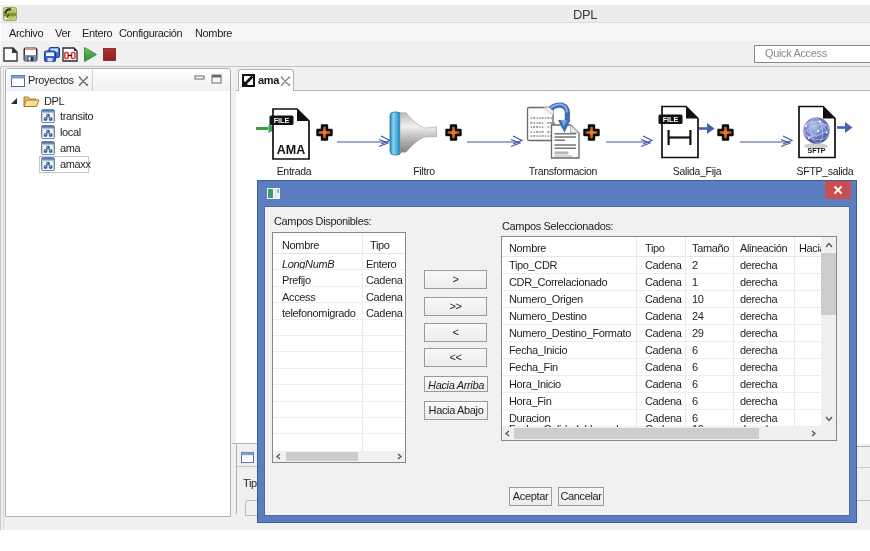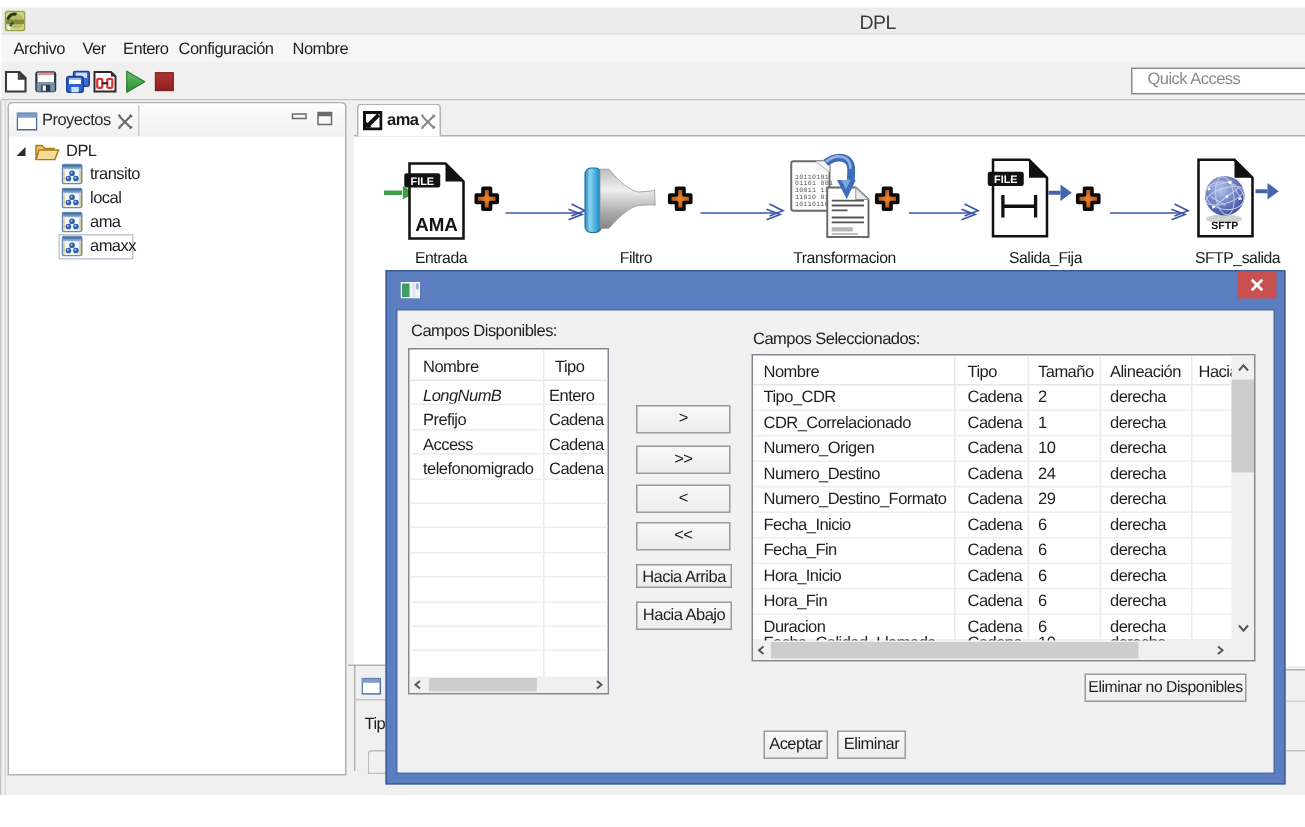--- a/index.html
+++ b/index.html
@@ -360,21 +360,21 @@
     <svg class="abs" style="right:2px;top:2px" width="7" height="7" viewBox="0 0 7 7">
             <path d="M2,1 L5,3.5 L2,6" fill="none" stroke="#555" stroke-width="1.3"></path>
           </svg>
    </div>
   </div>
 
   <div class="btn" style="left:160px;top:64px;width:63px;height:19px;line-height:17px;">&gt;</div>
   <div class="btn" style="left:160px;top:91px;width:63px;height:19px;line-height:17px;">&gt;&gt;</div>
   <div class="btn" style="left:160px;top:117px;width:63px;height:19px;line-height:17px;">&lt;</div>
   <div class="btn" style="left:160px;top:142px;width:63px;height:19px;line-height:17px;">&lt;&lt;</div>
-  <div class="btn" style="left:160px;top:170px;width:64px;height:16px;line-height:17px;">Hacia Arriba</div>
+  <div class="btn" style="left:160px;top:170px;width:64px;height:16px;line-height:17px;font-style:italic;">Hacia Arriba</div>
   <div class="btn" style="left:160px;top:195px;width:64px;height:19px;line-height:17px;">Hacia Abajo</div>
 
   <div class="abs" id="rtab" style="left:237px;top:30px;width:336px;height:205px;background:#fff;border:1px solid #828790;box-sizing:border-box;overflow:hidden;">
    <div class="abs t12" style="left:7px;top:5px;">Nombre</div>
    <div class="abs t12" style="left:143px;top:5px;">Tipo</div>
    <div class="abs t12" style="left:190px;top:5px;">Tamaño</div>
    <div class="abs t12" style="left:238px;top:5px;">Alineación</div>
    <div class="abs t12" style="left:297px;top:5px;">Hacia</div>
    <div class="abs" style="left:0;top:19px;width:319px;height:1px;background:#e5e5e5;"></div>
    <div class="abs" style="left:134px;top:0;width:1px;height:190px;background:#e9e9e9;"></div>
@@ -451,17 +451,16 @@
     <div class="abs" style="left:12px;top:1px;width:245px;height:11px;background:#cdcdcd;"></div>
     <svg class="abs" style="left:2px;top:3px" width="7" height="7" viewBox="0 0 7 7">
             <path d="M5,1 L2,3.5 L5,6" fill="none" stroke="#555" stroke-width="1.3"></path>
           </svg>
     <svg class="abs" style="left:308px;top:3px" width="7" height="7" viewBox="0 0 7 7">
             <path d="M2,1 L5,3.5 L2,6" fill="none" stroke="#555" stroke-width="1.3"></path>
           </svg>
    </div>
   </div>
 
-  <div class="btn" style="left:459px;top:243px;width:108px;height:19px;line-height:17px;font-size:10.5px;letter-spacing:-0.3px;">Eliminar no Disponibles</div>
   <div class="btn" style="left:245px;top:281px;width:43px;height:19px;line-height:17px;">Aceptar</div>
-  <div class="btn" style="left:294px;top:281px;width:46px;height:19px;line-height:17px;">Eliminar</div>
+  <div class="btn" style="left:294px;top:281px;width:46px;height:19px;line-height:17px;">Cancelar</div>
  </div>
 </div>
 
 </body></html>

